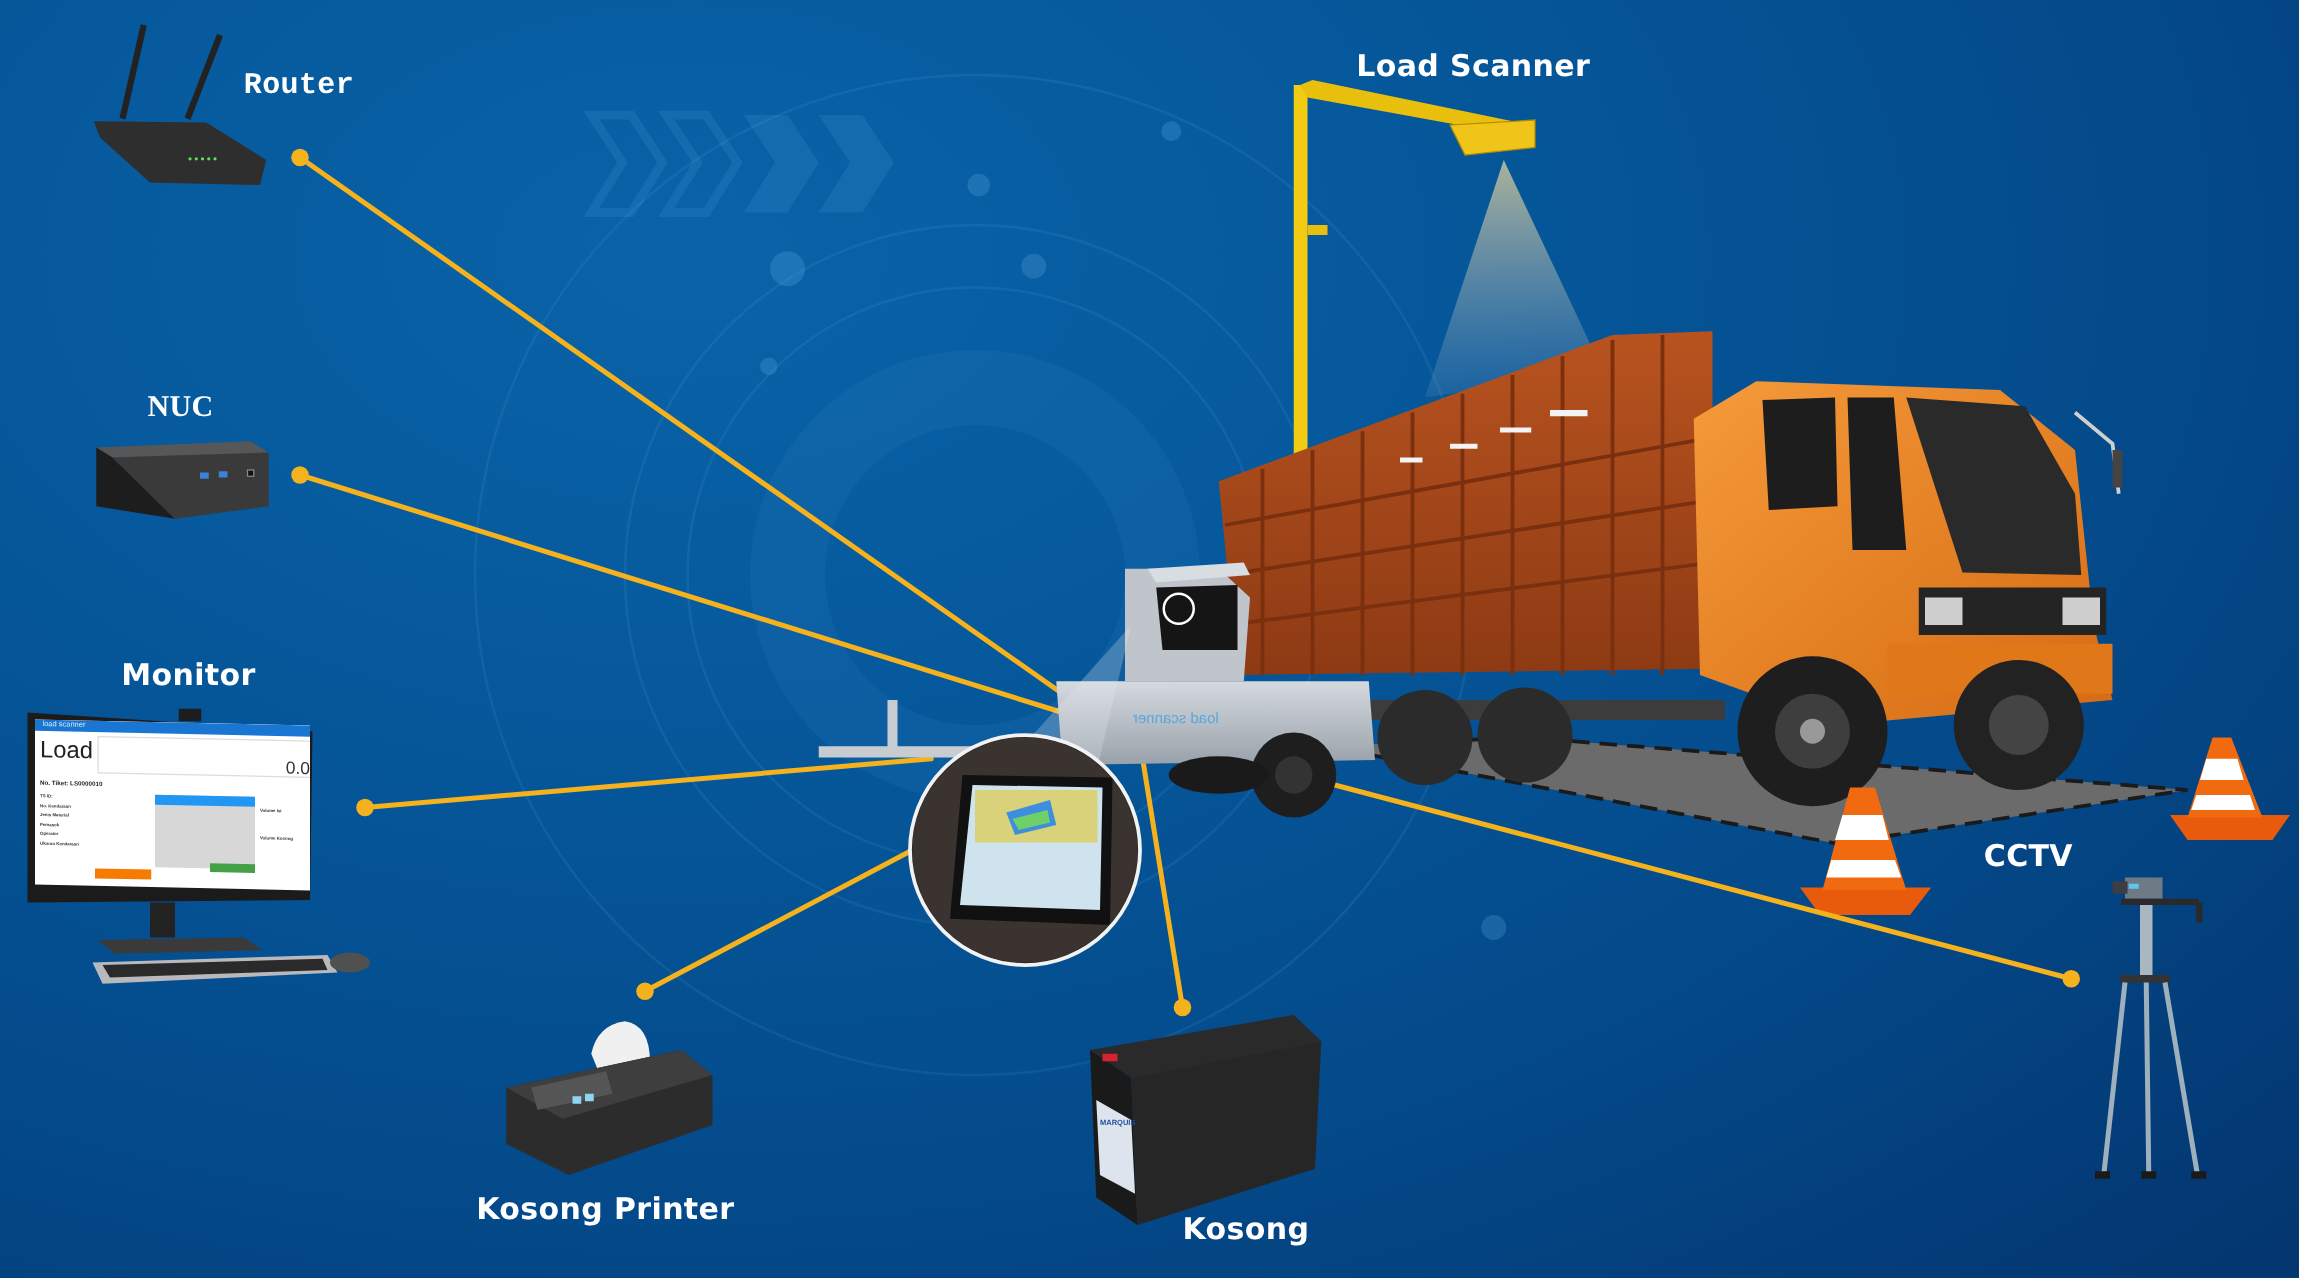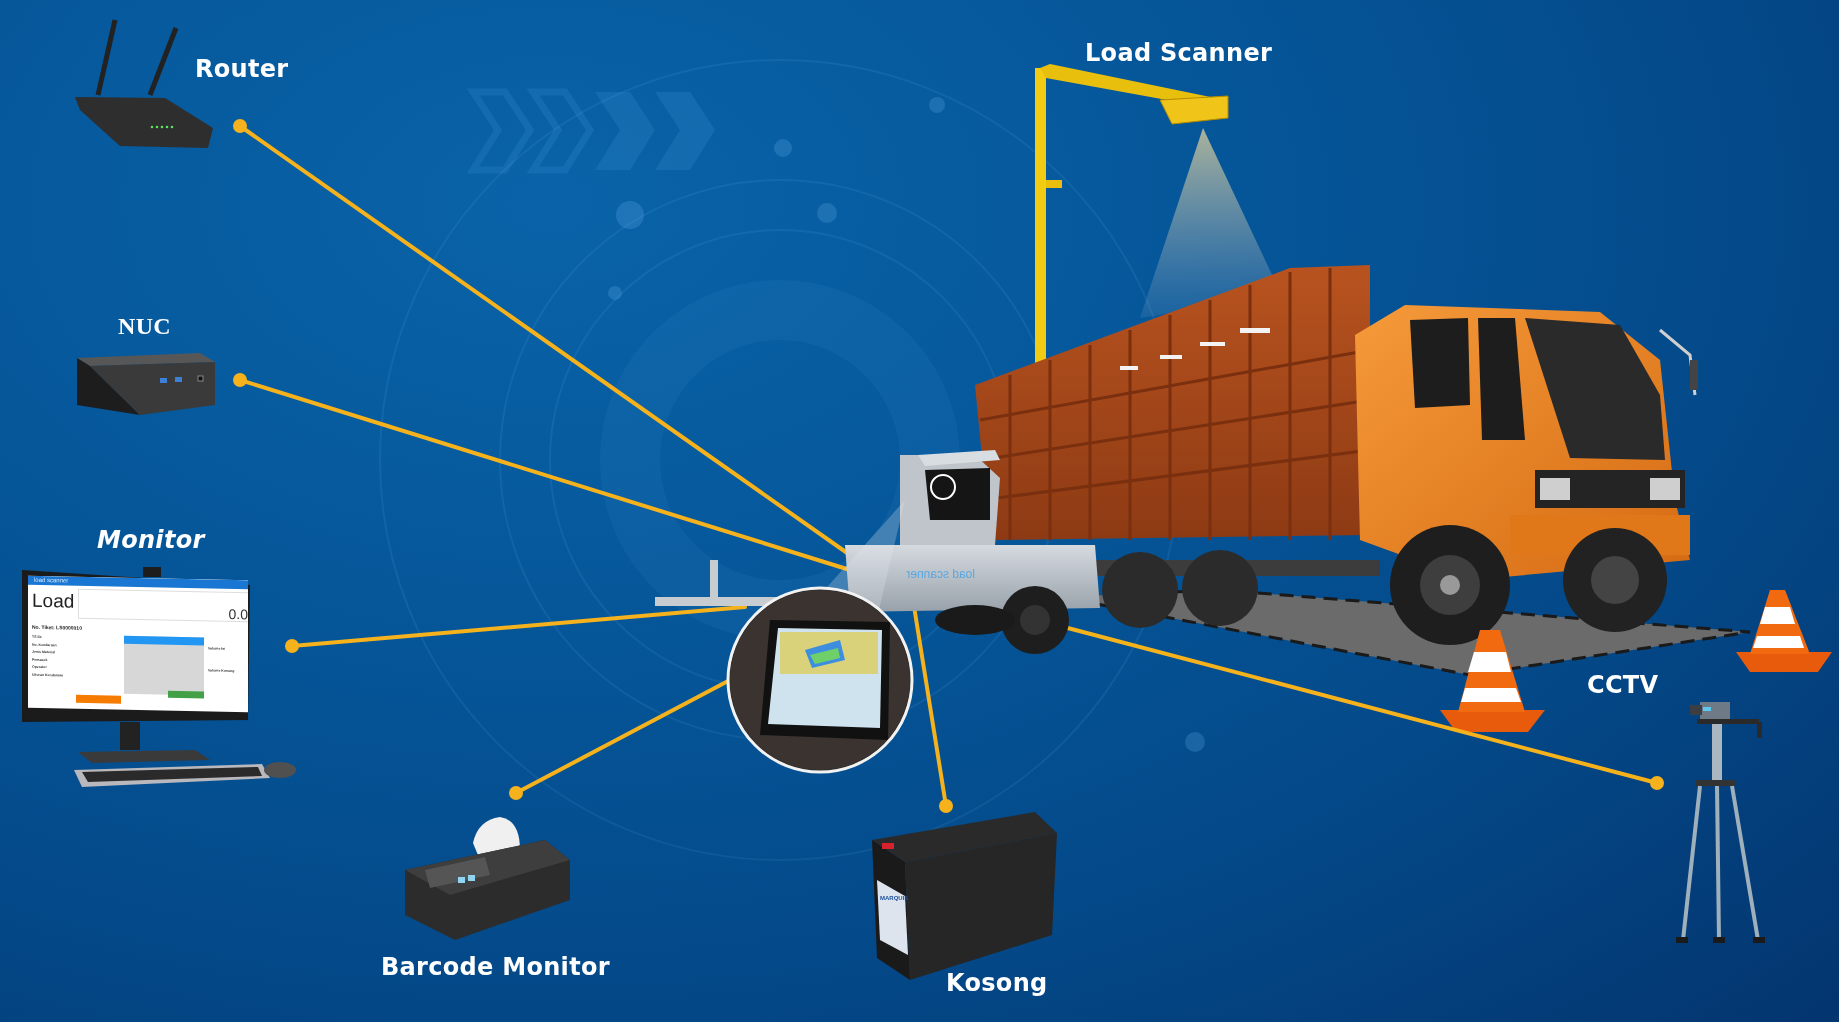--- a/index.html
+++ b/index.html
@@ -263,20 +263,20 @@
         <div class="mon-cam-bar"></div>
       </div>
   <div class="mon-side">
     <div>Volume Isi</div>
     <div>Volume Kosong</div>
   </div>
   <div class="mon-btn-o"></div>
   <div class="mon-btn-g"></div>
 </div>
 
-<div class="label" style="left:195px;top:57px;">Router</div>
+<div class="label" style="left:195px;top:57px;font-family:Liberation Mono, monospace;">Router</div>
 <div class="label" style="left:118px;top:314px;font-family:Liberation Serif, serif;">NUC</div>
-<div class="label" style="left:97px;top:528px;font-style:italic;">Monitor</div>
-<div class="label" style="left:381px;top:955px;">Barcode Monitor</div>
+<div class="label" style="left:97px;top:528px;">Monitor</div>
+<div class="label" style="left:381px;top:955px;">Kosong Printer</div>
 <div class="label" style="left:946px;top:971px;">Kosong</div>
 <div class="label" style="left:1587px;top:673px;">CCTV</div>
 <div class="label" style="left:1085px;top:41px;">Load Scanner</div>
 </div>
 
 </body></html>

